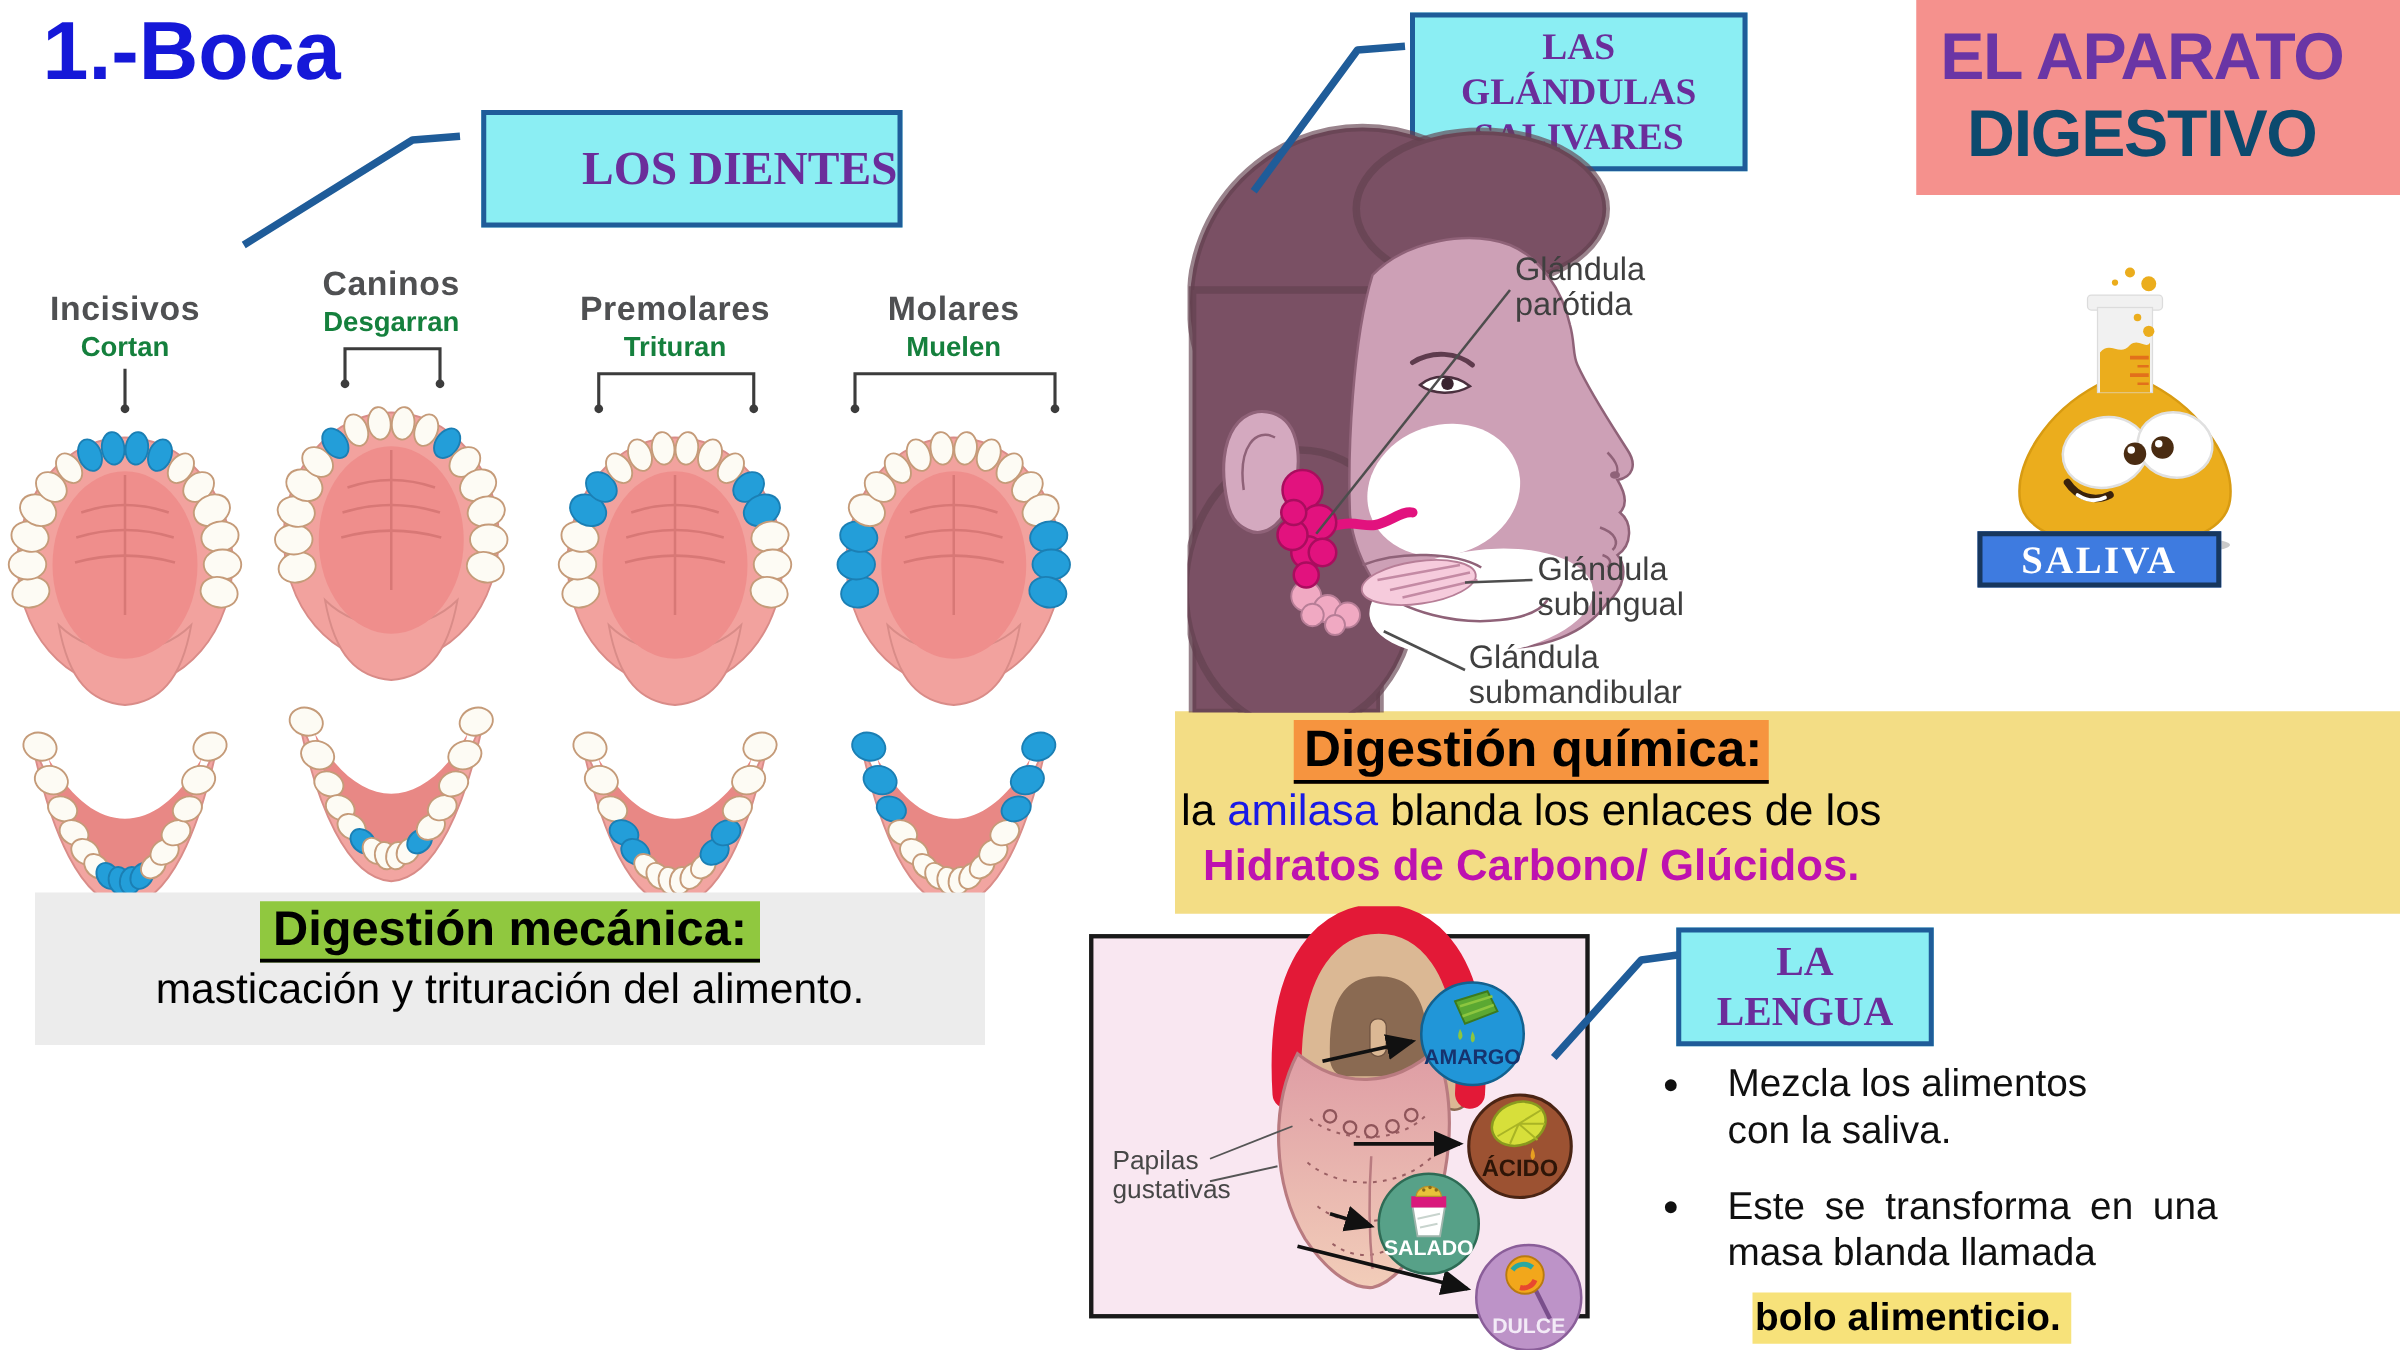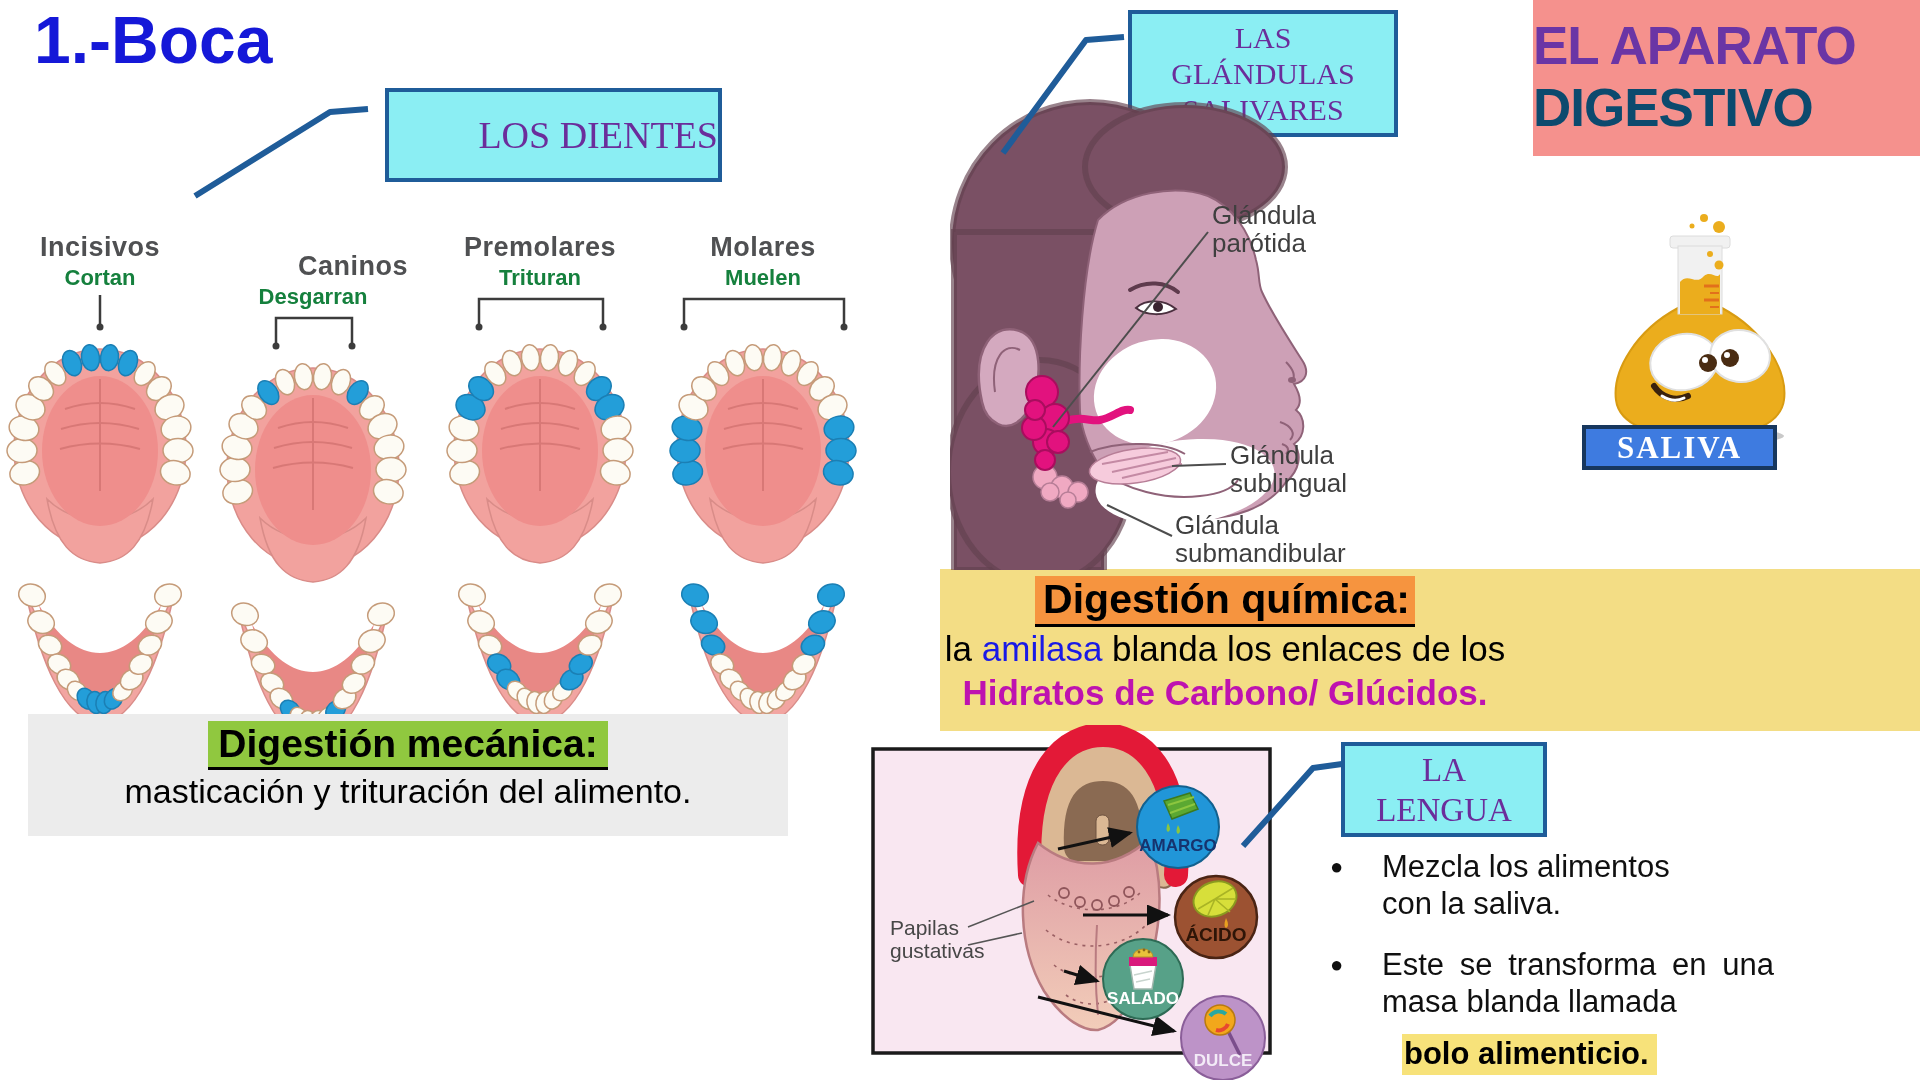--- a/index.html
+++ b/index.html
@@ -1,37 +1,37 @@
 <!DOCTYPE html>
 <html><head>
 <meta charset="utf-8">
 <style>
   html,body{margin:0;padding:0;background:#fff;}
   #canvas{position:relative;width:1920px;height:1080px;background:#ffffff;overflow:hidden;
           font-family:"Liberation Sans",sans-serif;}
   .abs{position:absolute;}
   .callout{display:flex;flex-direction:column;align-items:center;justify-content:center;
            background:#8BEEF3;border:4px solid #1F5C99;
-           font-family:"Liberation Serif",serif;font-weight:normal;color:#6B2D9B;text-align:center;}
+           font-family:"Liberation Serif",serif;font-weight:bold;color:#6B2D9B;text-align:center;}
   .serifbox{font-family:"Liberation Serif",serif;font-weight:bold;}
   .tooth-col{position:absolute;width:190px;text-align:center;}
   .tooth-title{font-size:27px;font-weight:bold;color:#4F5052;letter-spacing:.5px;}
   .tooth-sub{font-size:22px;font-weight:bold;color:#15803d;margin-top:2px;}
   .bullet-item{display:flex;align-items:flex-start;font-size:31px;line-height:37px;color:#101010;}
   .bullet-dot{width:52px;flex:none;font-size:22px;line-height:37px;}
   svg text{font-family:"Liberation Sans",sans-serif;}
 </style>
 </head>
 <body>
 
 <div id="canvas">
 
   <div class="abs" style="left:34px;top:2px;font-size:66px;font-weight:bold;color:#1518D8;">1.-Boca</div>
 
-  <div class="abs" style="left:1533px;top:0;width:387px;height:156px;background:#F5918D;text-align:left;
+  <div class="abs" style="left:1533px;top:0;width:387px;height:156px;background:#F5918D;text-align:center;
               padding:0;box-sizing:border-box;">
     <div style="margin:16px 26px 0 0;font-size:53px;line-height:60px;font-weight:bold;color:#6A35A5;letter-spacing:-1px;">EL APARATO</div>
     <div style="margin:2px 26px 0 0;font-size:53px;line-height:60px;font-weight:bold;color:#0c4a6e;letter-spacing:-1px;">DIGESTIVO</div>
   </div>
 
   <div class="abs callout" style="left:385px;top:88px;width:337px;height:94px;box-sizing:border-box;align-items:flex-end;">
     <div style="font-size:38px;">LOS DIENTES</div>
   </div>
 
   <div class="abs callout" style="left:1128px;top:10px;width:270px;height:127px;box-sizing:border-box;line-height:36px;">
@@ -90,21 +90,21 @@
           <ellipse cx="90.5" cy="129.5" rx="8.5" ry="11" transform="rotate(-11.9 90.5 129.5)" fill="#239ED9" stroke="#1B7FB4" stroke-width="1.5"></ellipse>
           <ellipse cx="99.5" cy="129.5" rx="8.5" ry="11" transform="rotate(11.9 99.5 129.5)" fill="#239ED9" stroke="#1B7FB4" stroke-width="1.5"></ellipse>
           <ellipse cx="108.6" cy="125.7" rx="8.5" ry="11" transform="rotate(32.4 108.6 125.7)" fill="#239ED9" stroke="#1B7FB4" stroke-width="1.5"></ellipse>
           <ellipse cx="117.7" cy="118.0" rx="8.5" ry="11" transform="rotate(46.6 117.7 118.0)" fill="#FDFBF4" stroke="#C59B79" stroke-width="1.5"></ellipse>
           <ellipse cx="126.7" cy="106.5" rx="9.5" ry="12" transform="rotate(55.9 126.7 106.5)" fill="#FDFBF4" stroke="#C59B79" stroke-width="1.5"></ellipse>
           <ellipse cx="135.8" cy="91.2" rx="9.5" ry="12" transform="rotate(62.3 135.8 91.2)" fill="#FDFBF4" stroke="#C59B79" stroke-width="1.5"></ellipse>
           <ellipse cx="144.9" cy="72.1" rx="9.5" ry="12" transform="rotate(66.7 144.9 72.1)" fill="#FDFBF4" stroke="#C59B79" stroke-width="1.5"></ellipse>
           <ellipse cx="153.9" cy="49.1" rx="11" ry="13.5" transform="rotate(70.0 153.9 49.1)" fill="#FDFBF4" stroke="#C59B79" stroke-width="1.5"></ellipse>
           <ellipse cx="163.0" cy="22.3" rx="11" ry="13.5" transform="rotate(72.5 163.0 22.3)" fill="#FDFBF4" stroke="#C59B79" stroke-width="1.5"></ellipse>
         </svg></div>
-      <div class="tooth-col" style="left: 218px; top: 0px;"><div class="tooth-title" style="margin-top: 55px; text-align: right;">Caninos</div><div class="tooth-sub">Desgarran</div><svg width="190" height="44" viewBox="0 0 190 44">
+      <div class="tooth-col" style="left: 218px; top: 0px;"><div class="tooth-title" style="margin-top: 16px;">Caninos</div><div class="tooth-sub">Desgarran</div><svg width="190" height="44" viewBox="0 0 190 44">
           <g stroke="#3C3C3C" stroke-width="2.5" fill="none">
             <path d="M 58 34 V 8 H 134 V 34"></path>
             <circle cx="58" cy="36" r="3.5" fill="#3C3C3C" stroke="none"></circle>
             <circle cx="134" cy="36" r="3.5" fill="#3C3C3C" stroke="none"></circle>
           </g>
         </svg><svg width="190" height="230" viewBox="0 0 190 230">
           <ellipse cx="95" cy="110" rx="86" ry="100" fill="#F2A29E" stroke="#D98C88" stroke-width="1.5"></ellipse>
           <path d="M 42 160 C 50 205 68 222 95 224 C 122 222 140 205 148 160 C 120 188 70 188 42 160 Z" fill="#F2A29E" stroke="#D98C88" stroke-width="1.5"></path>
           <ellipse cx="95" cy="112" rx="58" ry="75" fill="#EF8E8C"></ellipse>
           <g stroke="#D87876" stroke-width="2" fill="none">

